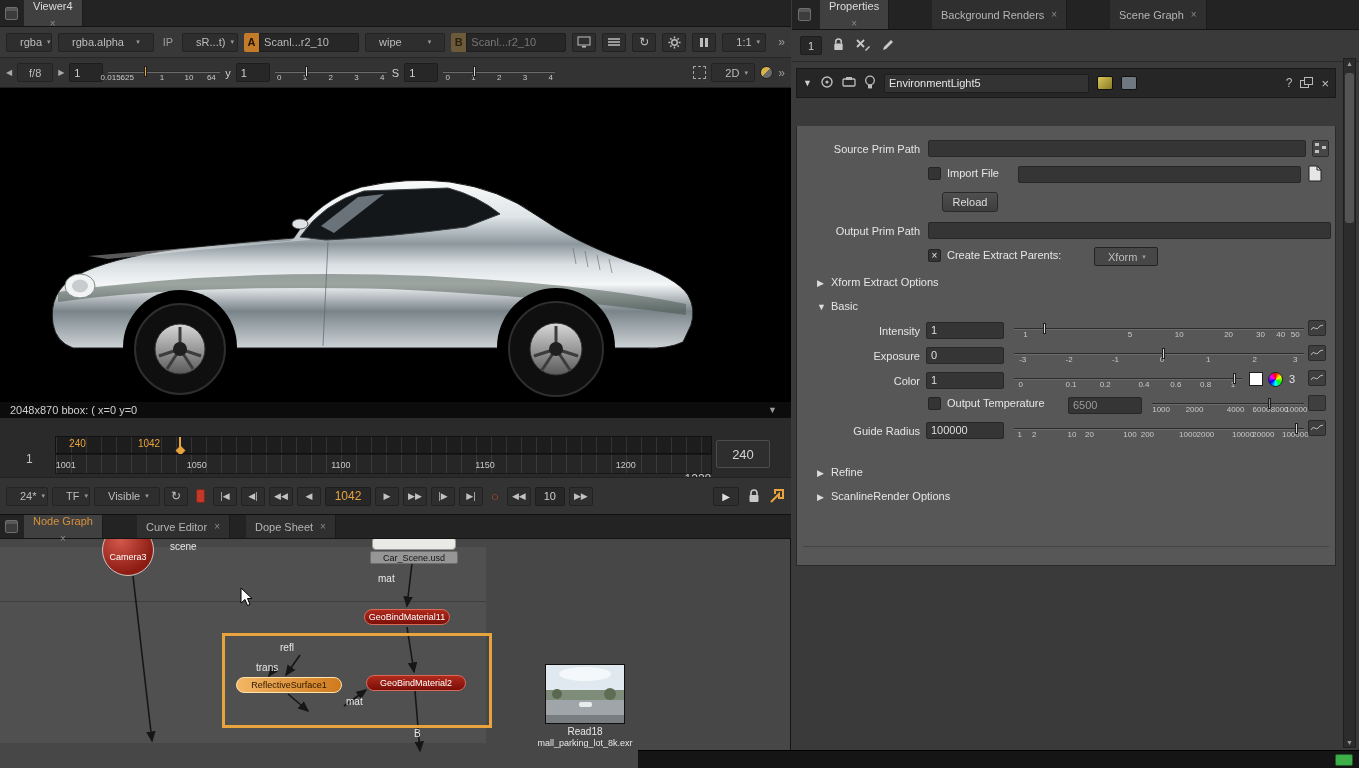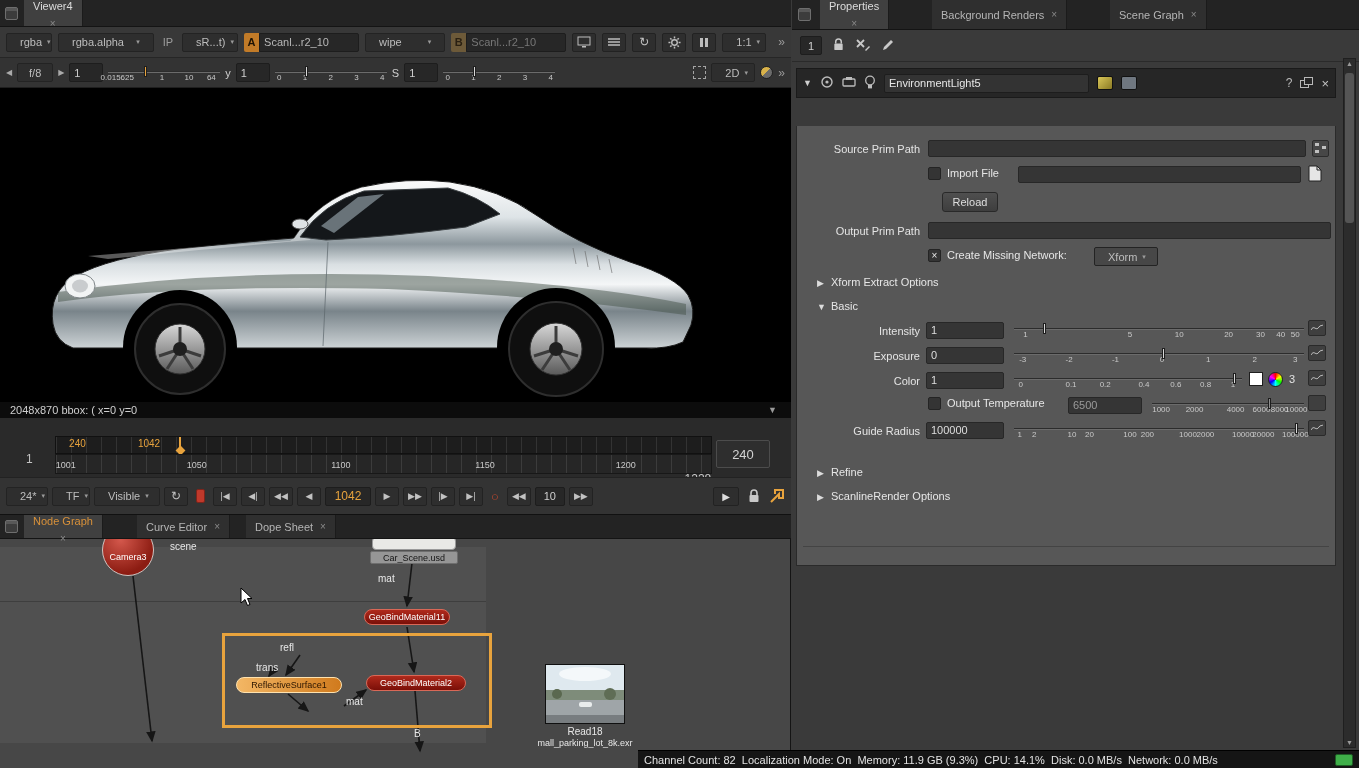--- a/index.html
+++ b/index.html
@@ -525,21 +525,21 @@
       </div>
 
       <div style="position:absolute;left:145px;top:66px;width:56px;height:20px;background:linear-gradient(#4f4f4f,#3e3e3e);border:1px solid #292929;border-radius:3px;display:flex;align-items:center;justify-content:center;">
         <span style="color:#dedede;">Reload</span>
       </div>
 
       <span class="plabel" style="top:96px;">Output Prim Path</span>
       <div class="pin" style="left:131px;top:96px;width:403px;"></div>
 
       <div class="pchk" style="left:131px;top:123px;"><span>×</span></div>
-      <span class="sec" style="left:150px;top:123px;">Create Missing Network:</span>
+      <span class="sec" style="left:150px;top:123px;">Create Extract Parents:</span>
       <div class="dd" style="position:absolute;left:297px;top:121px;width:64px;background:#474747;justify-content:space-between;">
         <span>Xform</span>
           <span class="da">▾</span>
       </div>
 
       <div class="sec" style="left:20px;top:150px;">
         <span class="tri">▶</span><span>Xform Extract Options</span>
       </div>
 
       <div class="sec" style="left:20px;top:174px;">
@@ -654,18 +654,17 @@
     </div>
 
     <div class="abs" style="left:551px;top:58px;width:13px;height:690px;background:#2c2c2c;border:1px solid #1f1f1f;">
       <div style="position:absolute;top:1px;left:0;width:11px;text-align:center;font-size:7px;color:#9a9a9a;">▲</div>
       <div style="position:absolute;top:14px;left:1px;width:9px;height:150px;background:#555;border-radius:3px;"></div>
       <div style="position:absolute;bottom:1px;left:0;width:11px;text-align:center;font-size:7px;color:#9a9a9a;">▼</div>
     </div>
   </div>
 
   <div class="abs" style="left:638px;top:750px;width:721px;height:18px;background:#151515;border-top:1px solid #000;display:flex;align-items:center;padding:0 6px;gap:8px;">
-    <span style="color:#e2e2e2;font-size:11px;white-space:pre;">Channel Count: 82  Localization Mode: On  Memory: 11.9 GB (9.3%)  CPU: 14.1%  Disk: 0.0 MB/s  Network: 0.0 MB/s</span>
     <div style="flex:1;"></div>
     <div style="width:18px;height:12px;background:#3fae49;border-radius:2px;border:1px solid #1e5e25;"></div>
   </div>
 
 </div>
 
 </body></html>

